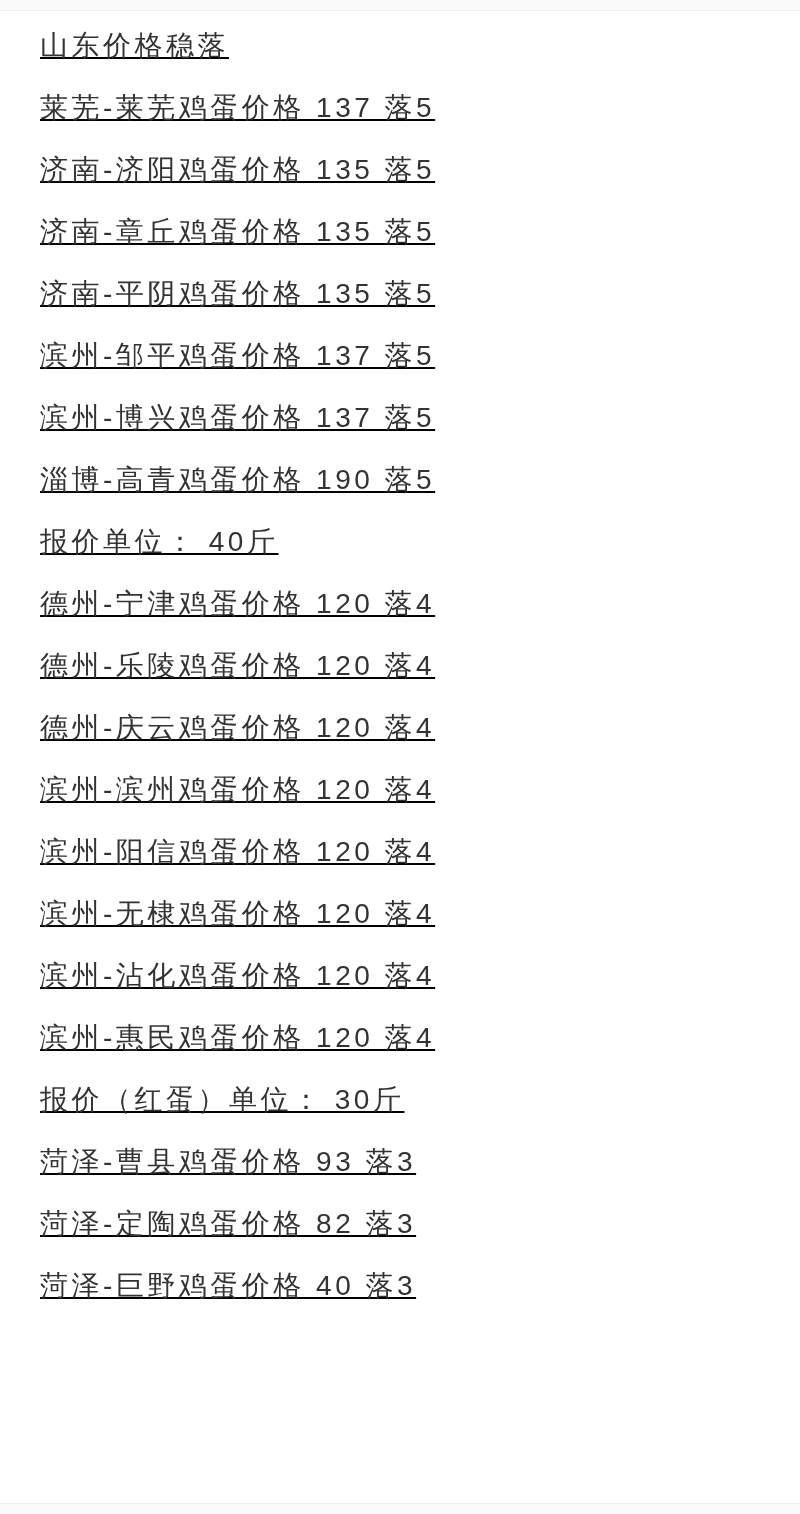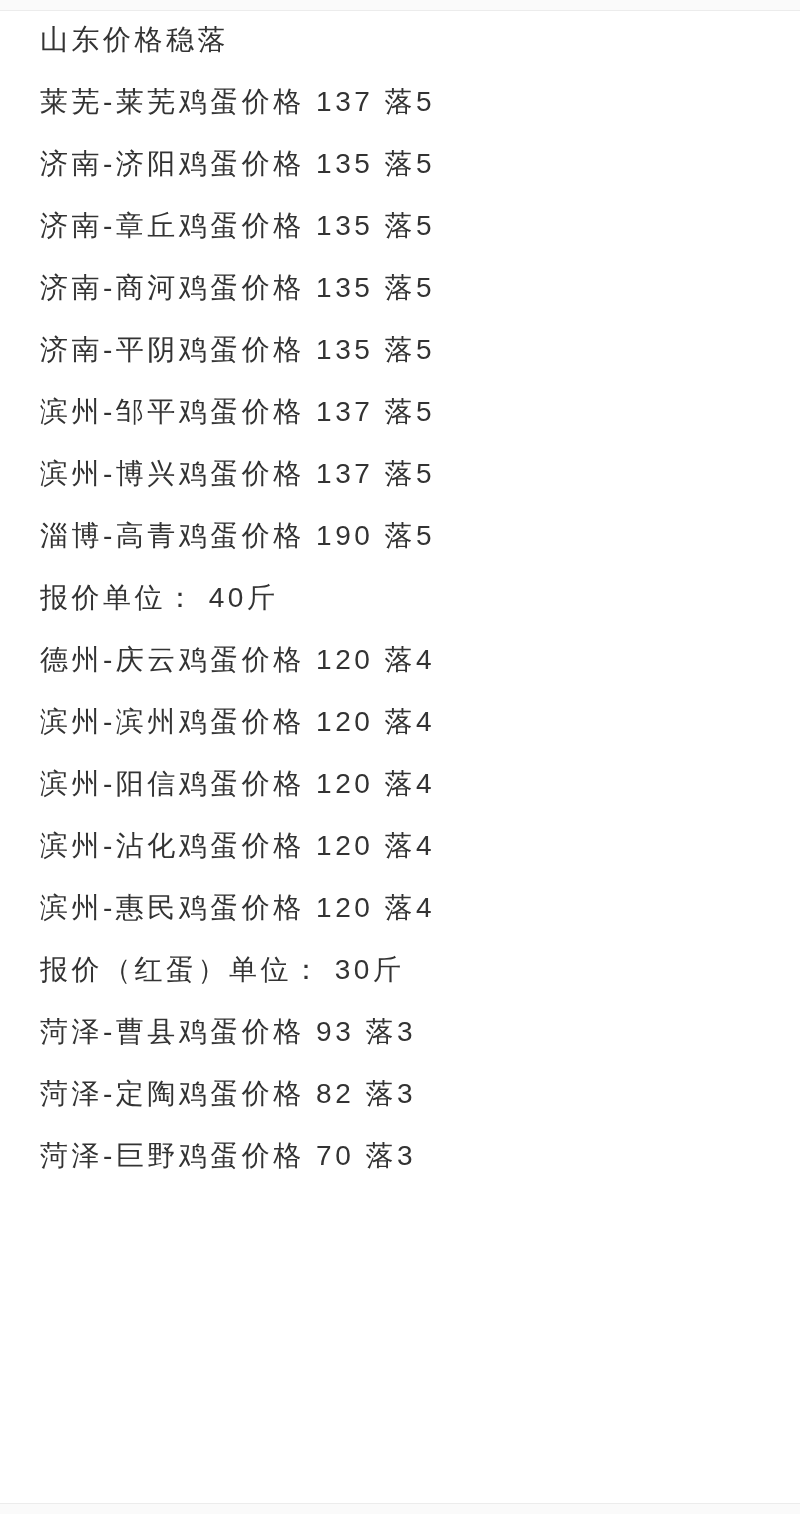--- a/index.html
+++ b/index.html
@@ -26,22 +26,23 @@
   .edge-strip.bottom {
     bottom: 0;
     height: 10px;
     border-top: 1px solid #ececec;
   }
   .content {
     position: absolute;
     top: 0;
     left: 0;
     right: 0;
-    padding: 9px 40px 0 40px;
+    padding: 15px 40px 0 40px;
     z-index: 1;
+    text-decoration: underline;
   }
   p.line {
     margin: 0;
     padding: 0;
     font-size: 28px;
     line-height: 62px;
     letter-spacing: 3.5px;
     color: #333333;
     white-space: pre;
   }
@@ -49,30 +50,32 @@
 </head>
 <body>
 
 <div class="edge-strip top"></div>
 
 <main class="content" id="content">
   <p class="line">山东价格稳落</p>
     <p class="line">莱芜-莱芜鸡蛋价格 137 落5</p>
     <p class="line">济南-济阳鸡蛋价格 135 落5</p>
     <p class="line">济南-章丘鸡蛋价格 135 落5</p>
-    <p class="line">济南-商河鸡蛋价格 135 落5</p>
     <p class="line">济南-平阴鸡蛋价格 135 落5</p>
     <p class="line">滨州-邹平鸡蛋价格 137 落5</p>
     <p class="line">滨州-博兴鸡蛋价格 137 落5</p>
     <p class="line">淄博-高青鸡蛋价格 190 落5</p>
     <p class="line">报价单位： 40斤</p>
+    <p class="line">德州-宁津鸡蛋价格 120 落4</p>
+    <p class="line">德州-乐陵鸡蛋价格 120 落4</p>
     <p class="line">德州-庆云鸡蛋价格 120 落4</p>
     <p class="line">滨州-滨州鸡蛋价格 120 落4</p>
     <p class="line">滨州-阳信鸡蛋价格 120 落4</p>
+    <p class="line">滨州-无棣鸡蛋价格 120 落4</p>
     <p class="line">滨州-沾化鸡蛋价格 120 落4</p>
     <p class="line">滨州-惠民鸡蛋价格 120 落4</p>
     <p class="line">报价（红蛋）单位： 30斤</p>
     <p class="line">菏泽-曹县鸡蛋价格 93 落3</p>
     <p class="line">菏泽-定陶鸡蛋价格 82 落3</p>
-    <p class="line">菏泽-巨野鸡蛋价格 70 落3</p>
+    <p class="line">菏泽-巨野鸡蛋价格 40 落3</p>
   </main>
 
 <div class="edge-strip bottom"></div>
 
 </body></html>

